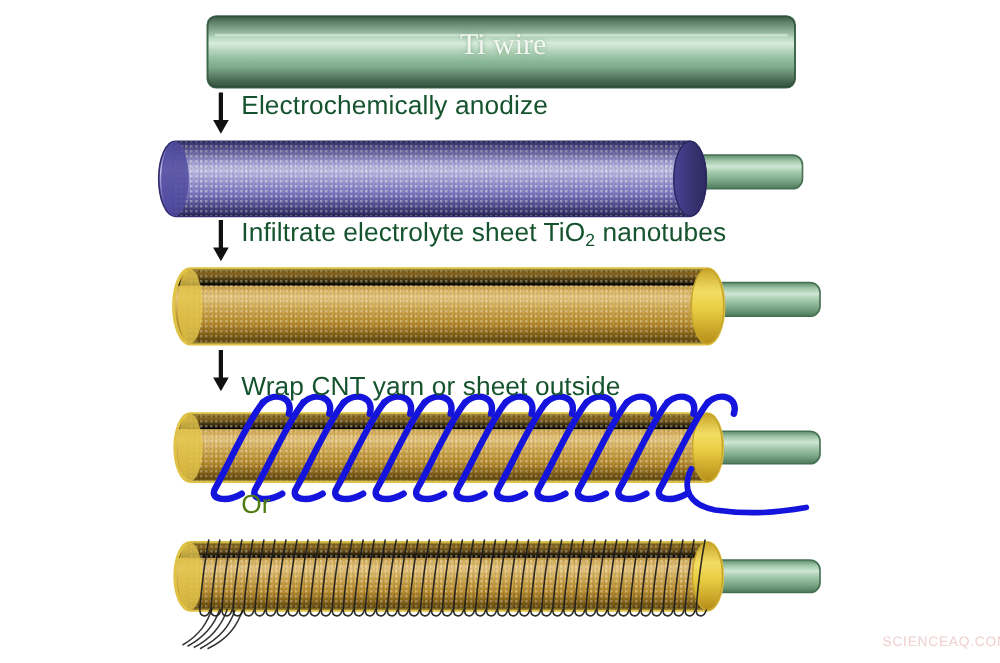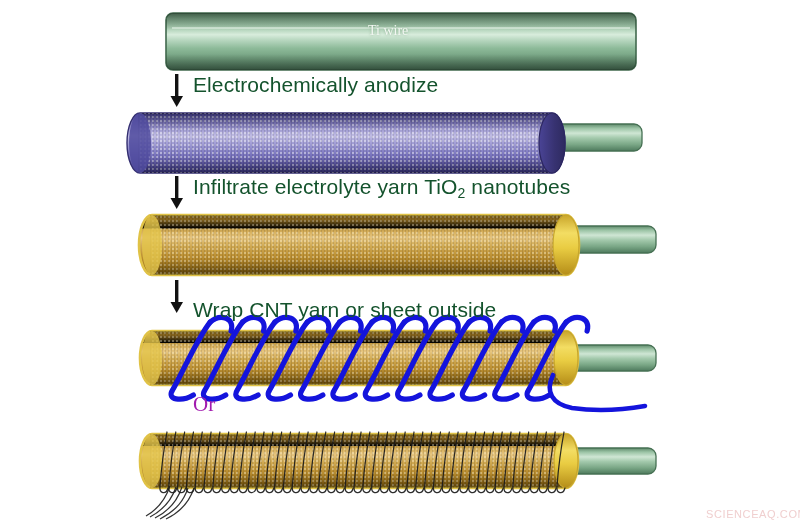--- a/index.html
+++ b/index.html
@@ -31,28 +31,28 @@
     color: #14532d;
     white-space: nowrap;
     letter-spacing: 0.1px;
   }
   .step-label sub {
     font-size: 14px;
     vertical-align: -0.25em;
   }
   .or-label {
     position: absolute;
-    font-family: Liberation Serif, serif;
+    font-family: Liberation Sans, sans-serif;
     font-size: 21px;
-    color: #a21caf;
+    color: #4d7c0f;
   }
   .wire-caption {
     position: absolute;
     font-family: "Liberation Serif", "DejaVu Serif", serif;
-    font-size: 14px;
+    font-size: 24px;
     color: #f2f7f2;
     text-shadow: 0 0 3px rgba(120,160,125,0.85);
     white-space: nowrap;
   }
   .watermark {
     position: absolute;
     font-family: "Liberation Sans", "DejaVu Sans", sans-serif;
     font-size: 11px;
     letter-spacing: 0.6px;
     color: #f0cfcf;
@@ -322,20 +322,20 @@
         <rect x="175" y="280" width="3.4" height="24"></rect>
         <path d="M170.5,302 L183,302 L176.7,313 Z"></path>
       </g>
     </g>
   </svg>
 
   <div class="wire-caption" style="left:368px; top:23px;">Ti wire</div>
 
   <div class="step-label" style="left:193px; top:73px;">Electrochemically anodize</div>
 
-  <div class="step-label" style="left:193px; top:175px;"><span>Infiltrate electrolyte yarn TiO</span><sub>2</sub><span> nanotubes</span></div>
+  <div class="step-label" style="left:193px; top:175px;"><span>Infiltrate electrolyte sheet TiO</span><sub>2</sub><span> nanotubes</span></div>
 
   <div class="step-label" style="left:193px; top:279px;margin-top:19px;">Wrap CNT yarn or sheet outside</div>
 
   <div class="or-label" style="left:193px; top:392px;">Or</div>
 
   <div class="watermark" style="left:706px; top:508px;">SCIENCEAQ.COM</div>
 </div>
 
 </body></html>

